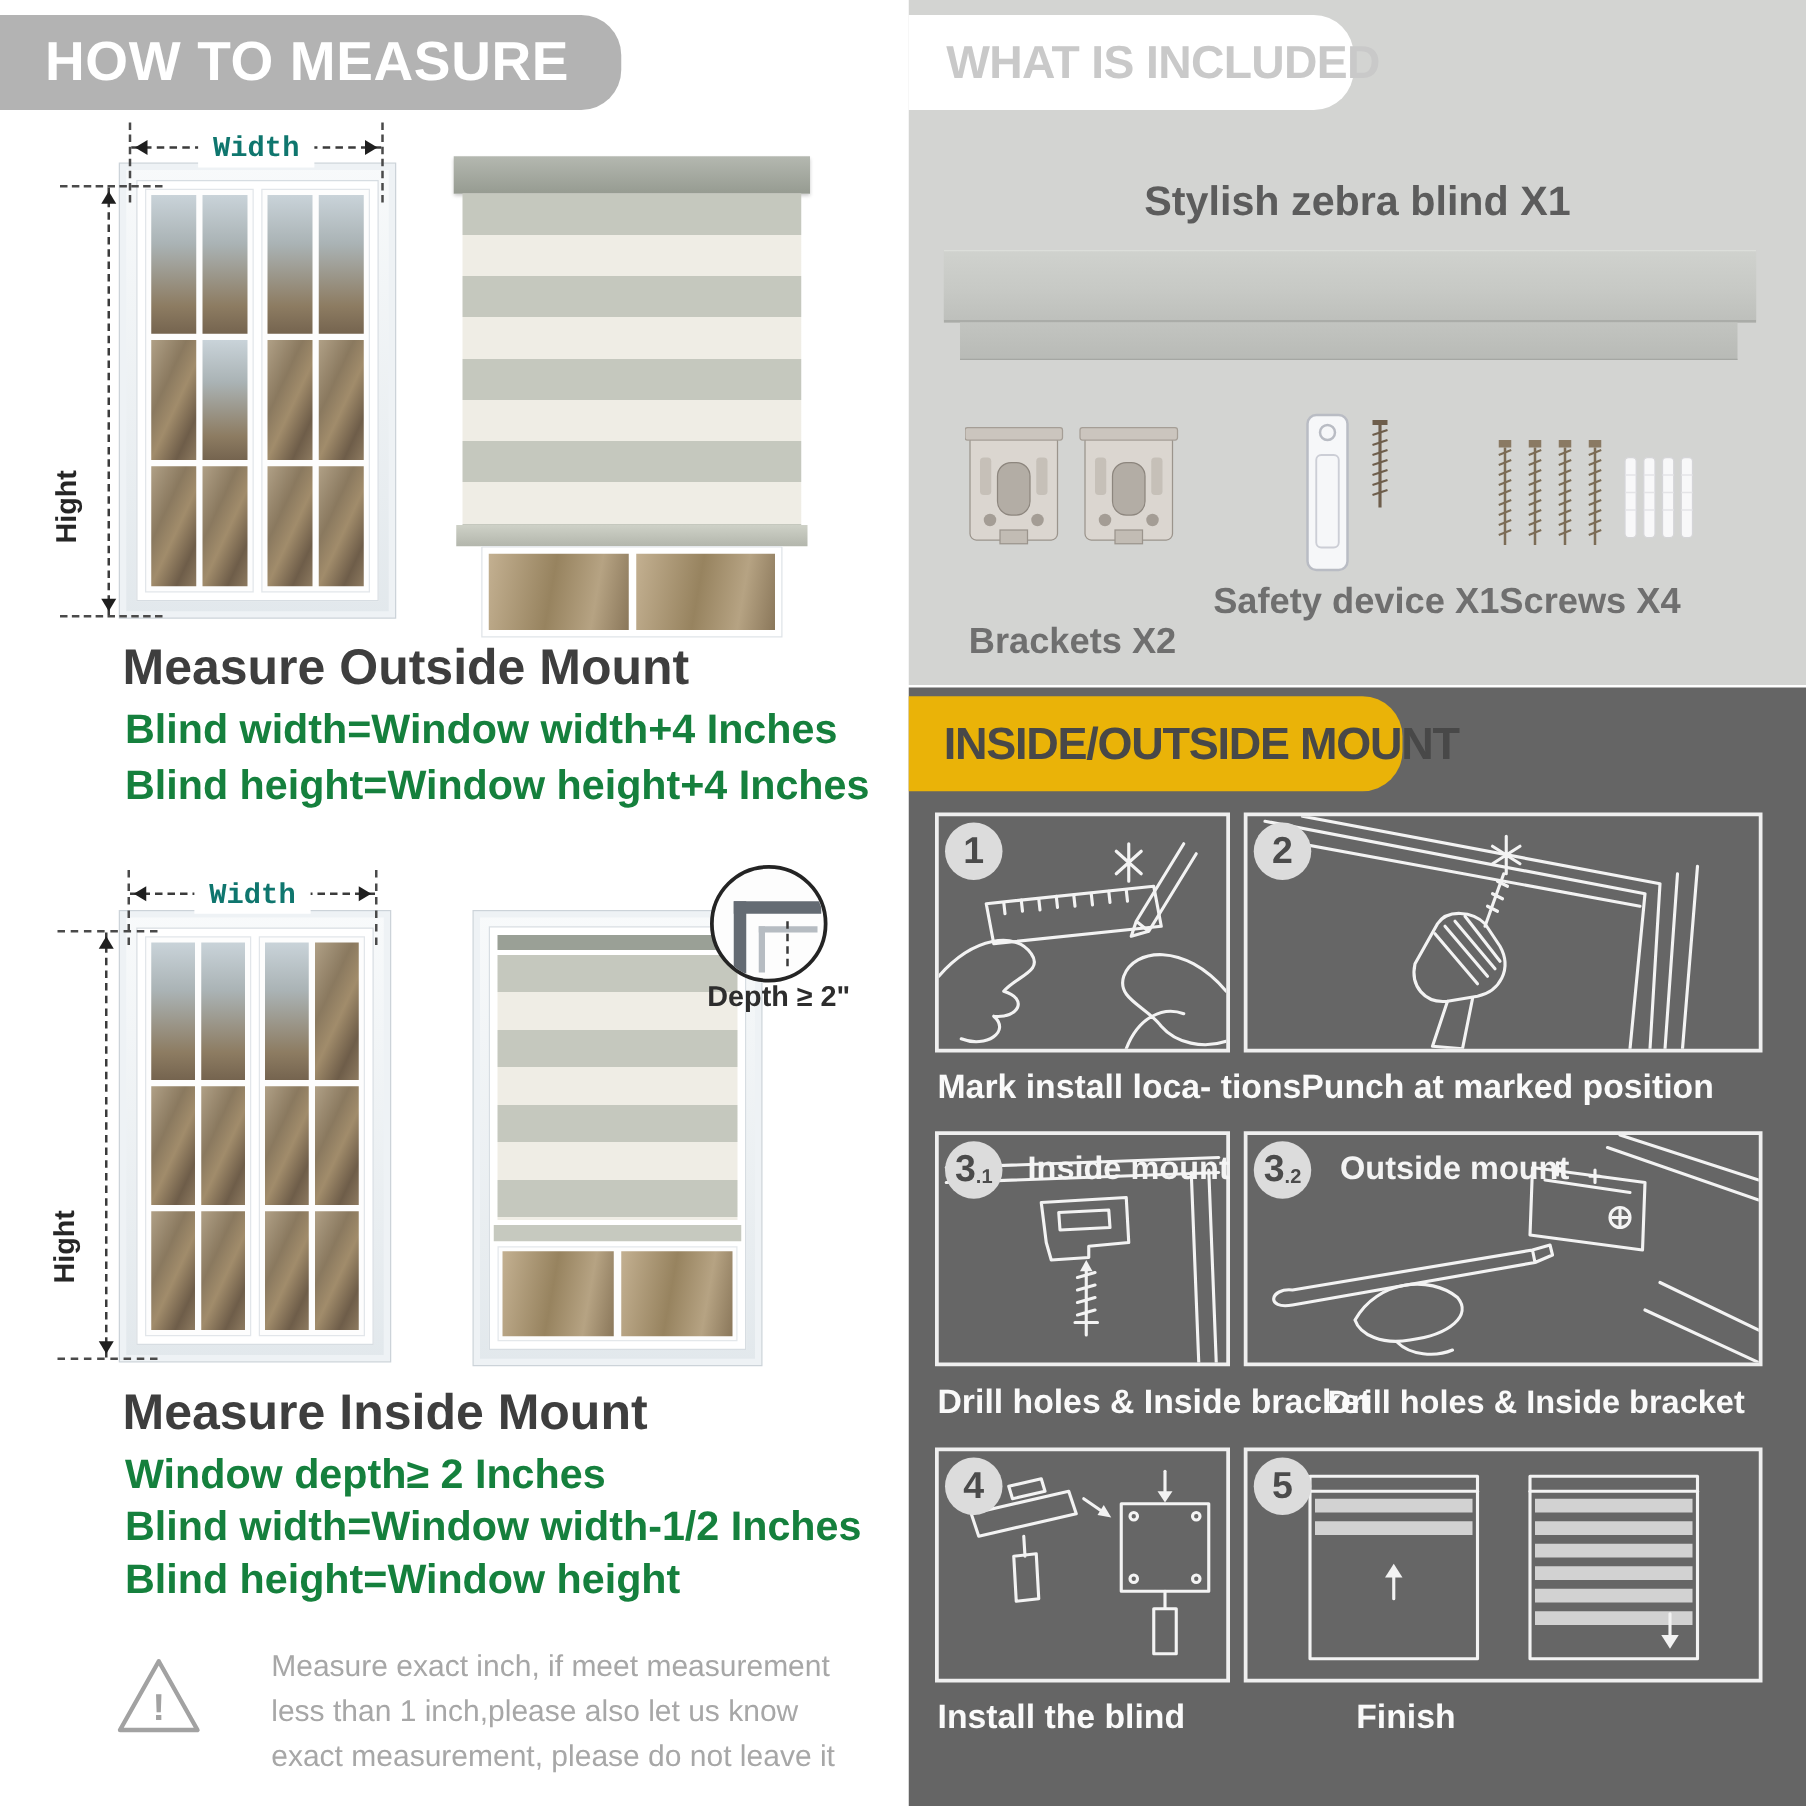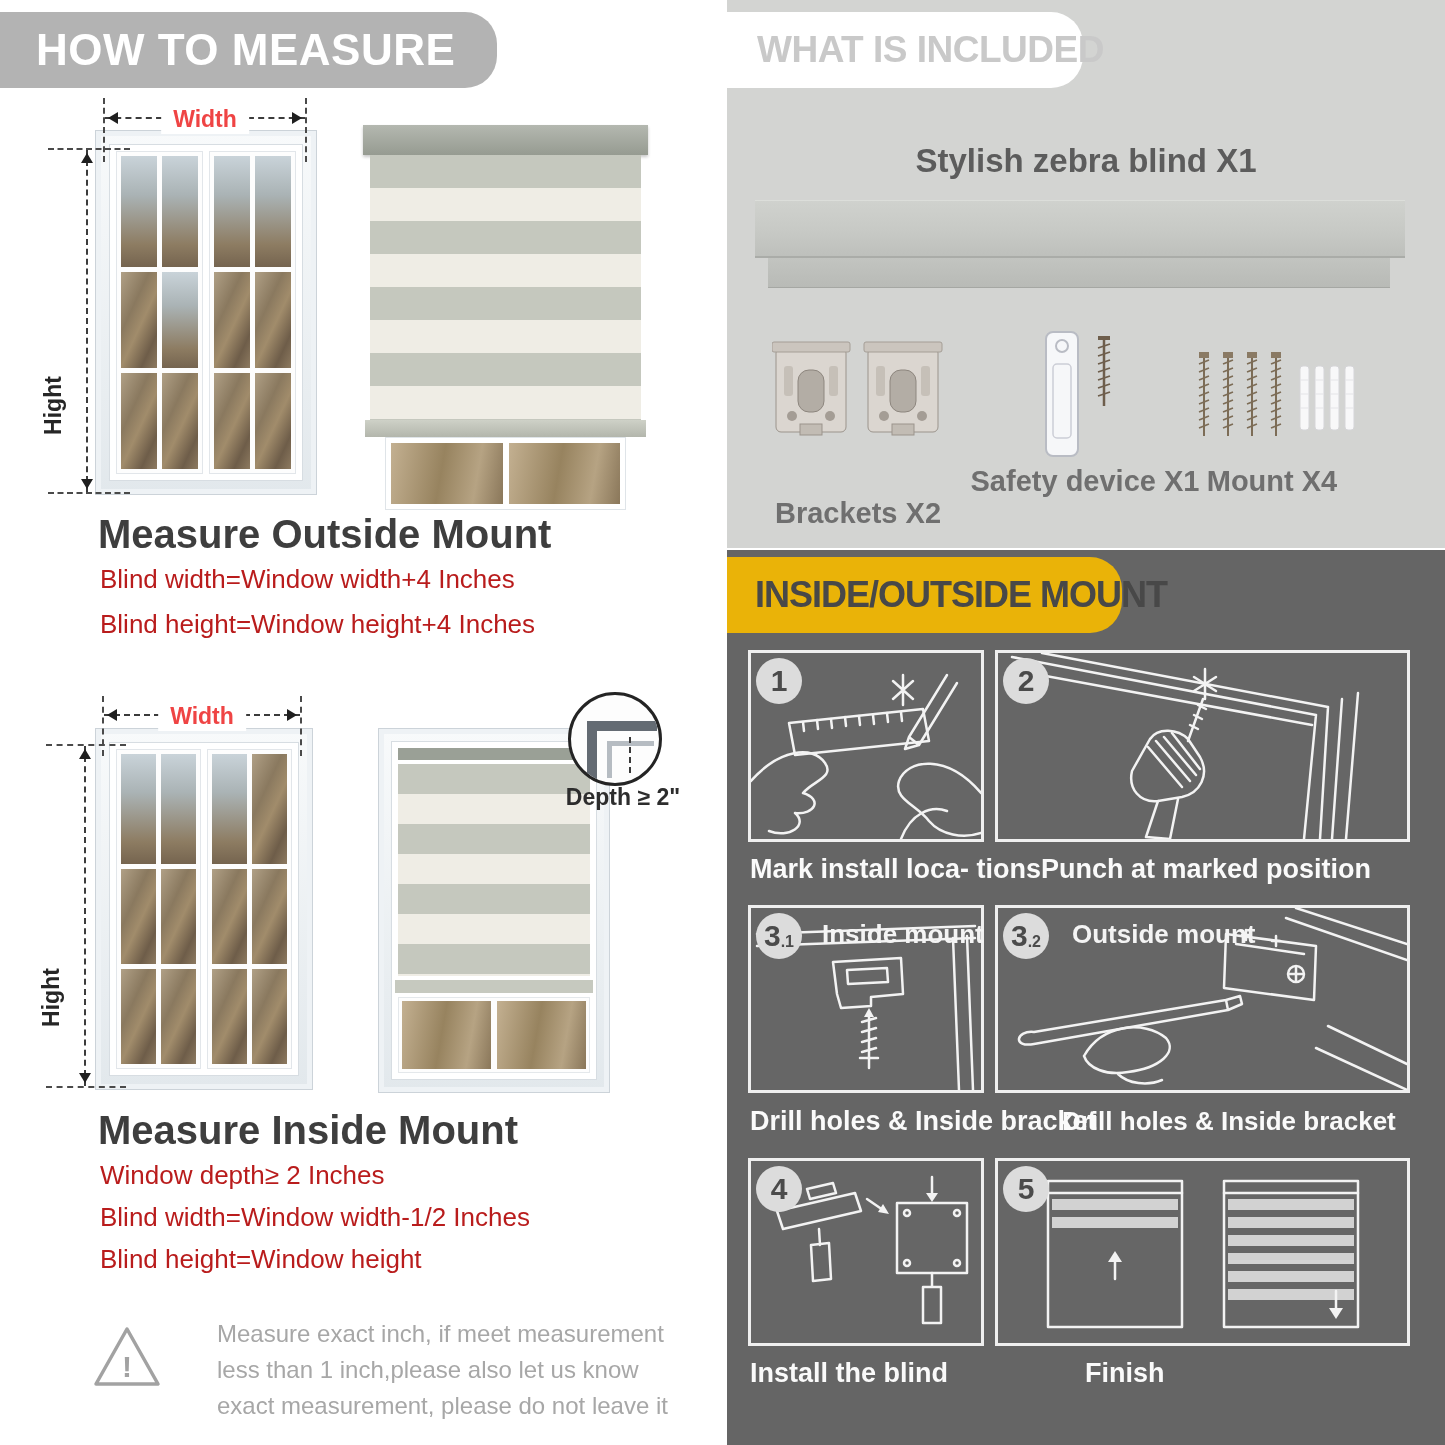--- a/index.html
+++ b/index.html
@@ -19,21 +19,21 @@
   .win{background:linear-gradient(180deg,#f8fafb,#e2e8ec);border:1px solid #ccd3d9;box-shadow:inset 0 0 0 5px #eef2f5;padding:13px;box-sizing:border-box;}
   .win-frame{display:flex;gap:6px;background:#ffffff;border:1px solid #d7dde2;height:100%;padding:6px;box-sizing:border-box;}
   .sash{flex:1;display:grid;grid-template-rows:1.15fr 1fr 1fr;grid-template-columns:1fr 1fr;gap:5px;background:#fdfdfd;border:1px solid #e2e6ea;padding:4px;box-sizing:border-box;}
   .pane{background:linear-gradient(115deg,#b0a086,#8a795f 35%,#a18c6b 55%,#6e5d49 80%,#8d7a60);}
   .pane.sky{background:linear-gradient(180deg,#c9d3d9,#aab3b5 35%,#8d7c62 80%,#75644f);}
   
   .harrow{height:0;border-top:2px dashed #3b3b3b;}
   .harrow:before,.harrow:after{content:"";position:absolute;top:-7px;width:0;height:0;border:6px solid transparent;}
   .harrow:before{left:-3px;border-right:10px solid #1f1f1f;}
   .harrow:after{right:-3px;border-left:10px solid #1f1f1f;}
-  .mlabel{position:absolute;top:-15px;left:50%;transform:translateX(-50%);background:#ffffff;padding:0 12px;font-weight:700;font-size:23px;color:#ef4444;line-height:30px;}
+  .mlabel{position:absolute;top:-15px;left:50%;transform:translateX(-50%);background:#ffffff;padding:0 12px;font-weight:700;font-size:23px;color:#0f766e;line-height:30px;font-family:Liberation Mono, monospace;}
   .varrow{width:0;border-left:2px dashed #3b3b3b;}
   .varrow:before,.varrow:after{content:"";position:absolute;left:-7px;width:0;height:0;border:6px solid transparent;}
   .varrow:before{top:-3px;border-bottom:10px solid #1f1f1f;}
   .varrow:after{bottom:-3px;border-top:10px solid #1f1f1f;}
   .vtick{width:0;border-left:2px dashed #4a4a4a;}
   .htick{height:0;border-top:2px dashed #4a4a4a;}
   .vlabel{font-weight:700;font-size:23px;color:#262626;background:#fff;padding:2px 6px;transform:rotate(-90deg);transform-origin:center;white-space:nowrap;}
   
   .b-head{background:linear-gradient(180deg,#b4b8b0,#969b91);box-shadow:0 2px 3px rgba(0,0,0,.22);}
   .b-fabric{background:repeating-linear-gradient(180deg,#c5c8be 0 33px,#efede5 33px 66px);}
@@ -45,21 +45,21 @@
   .bb-fabric{height:212px;background:repeating-linear-gradient(180deg,#c5c8be 0 30px,#efede5 30px 60px);}
   .bb-rail{height:13px;background:#c6c9bf;margin:0 -3px;}
   .bb-window{flex:1;display:flex;gap:6px;padding:3px;background:#fdfdfd;border:1px solid #e4e8eb;box-sizing:border-box;}
   
   .mag{width:88px;height:88px;border-radius:50%;border:3px solid #242424;background:#fdfdfd;overflow:hidden;}
   .mag-c1{position:absolute;left:16px;top:26px;width:60px;height:48px;border-left:10px solid #646b73;border-top:10px solid #646b73;}
   .mag-c2{position:absolute;left:36px;top:46px;width:42px;height:32px;border-left:5px solid #b6bcc2;border-top:5px solid #b6bcc2;}
   .mag-dash{position:absolute;left:58px;top:42px;height:36px;border-left:2px dashed #3a3a3a;}
   
   .sec-title{font-weight:700;font-size:40px;color:#3e3e3e;white-space:nowrap;}
-  .sec-line{font-weight:400;font-size:26px;color:#b91c1c;white-space:nowrap;}
+  .sec-line{font-weight:700;font-size:33px;color:#15803d;white-space:nowrap;}
   .warn-text{font-weight:500;font-size:24px;line-height:36px;color:#a7a7a7;margin-left:39px;}
   .warn-mark{font-weight:700;font-size:30px;color:#a2a2a2;}
   
   .product-title{left:727px;top:142px;width:718px;text-align:center;font-weight:700;font-size:33px;color:#5c5c5c;}
   .headrail{background:linear-gradient(180deg,#d0d2ce 0%,#c7c9c5 55%,#bdbfbb 100%);box-shadow:inset 0 -2px 0 #aaaca8, inset 0 1px 0 #dcdeda;}
   .headrail-shelf{background:linear-gradient(180deg,#c2c4c0,#b8bab6);box-shadow:inset 0 -1px 0 #a5a7a3;}
   .item-label{font-weight:700;font-size:29px;color:#6f6f6f;text-align:center;white-space:nowrap;}
   
   .panel{border:3px solid #efefef;background:#666666;box-sizing:border-box;}
   .badge{position:absolute;left:5px;top:5px;width:46px;height:46px;border-radius:50%;background:#dcdcdc;color:#4b4b4b;display:flex;align-items:center;justify-content:center;font-weight:700;}
@@ -247,21 +247,21 @@
     <rect x="108" y="18" width="9" height="64" rx="3"></rect>
       <rect x="123" y="18" width="9" height="64" rx="3"></rect>
     <rect x="138" y="18" width="9" height="64" rx="3"></rect>
       <rect x="153" y="18" width="9" height="64" rx="3"></rect>
   </g>
   <path d="M108,32 h9 M108,46 h9 M108,60 h9 M123,32 h9 M123,46 h9 M123,60 h9 M138,32 h9 M138,46 h9 M138,60 h9 M153,32 h9 M153,46 h9 M153,60 h9" stroke="#e4e4e7" stroke-width="1.2" fill="none"></path>
 </svg>
 
 <div class="abs item-label" style="left:758px;top:465px;width:200px;margin-top:32px;">Brackets X2</div>
 <div class="abs item-label" style="left:965px;top:465px;width:240px;">Safety device X1</div>
-<div class="abs item-label" style="left:1172px;top:465px;width:200px;">Mount X4</div>
+<div class="abs item-label" style="left:1172px;top:465px;width:200px;">Screws X4</div>
 
 <div class="abs hdr" id="hdr-mount">INSIDE/OUTSIDE MOUNT</div>
 
 <div class="abs panel" style="left:748px;top:650px;width:236px;height:192px;">
   <svg width="230" height="186" viewBox="0 0 230 186" class="lineart">
     <path d="M38,70 L172,56 L178,88 L44,102 Z"></path>
     <path d="M52,69 l1,9 M66,67 l1,9 M80,66 l1,9 M94,64 l1,9 M108,63 l1,9 M122,62 l1,9 M136,60 l1,9 M150,59 l1,9"></path>
     <path d="M142,28 l20,18 M162,28 l-20,18 M152,22 l0,30"></path>
     <path d="M196,22 L158,84 M206,30 L168,92 M158,84 l10,8 l-14,4 z"></path>
     <path d="M0,128 C28,96 62,92 74,110 C84,124 62,128 52,140 M52,140 C72,146 64,162 44,160 M44,160 C58,172 38,186 18,178"></path>

